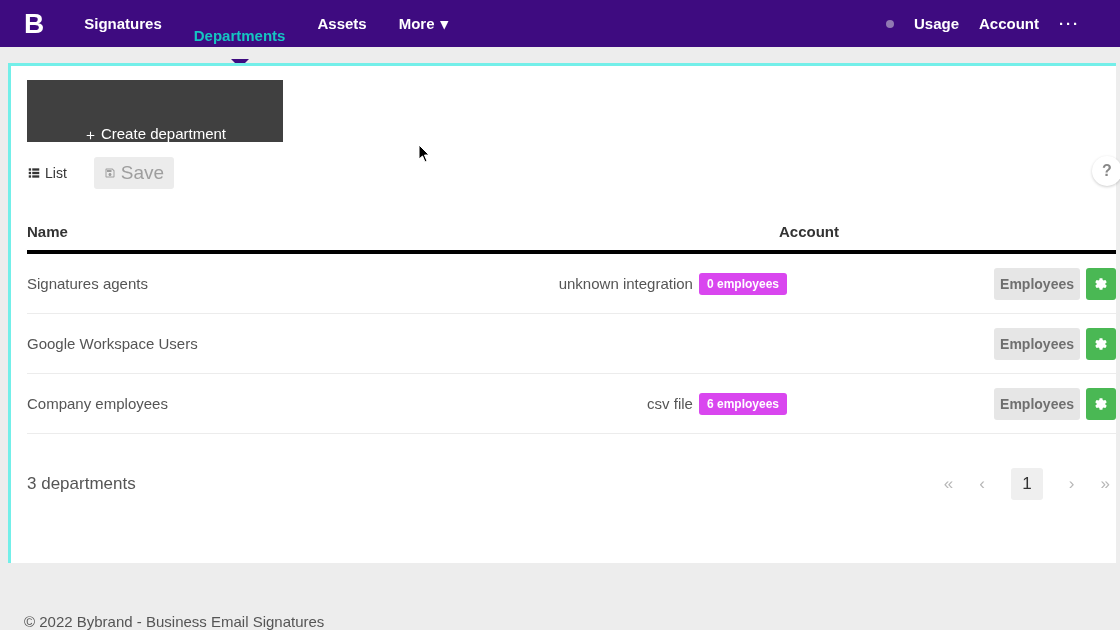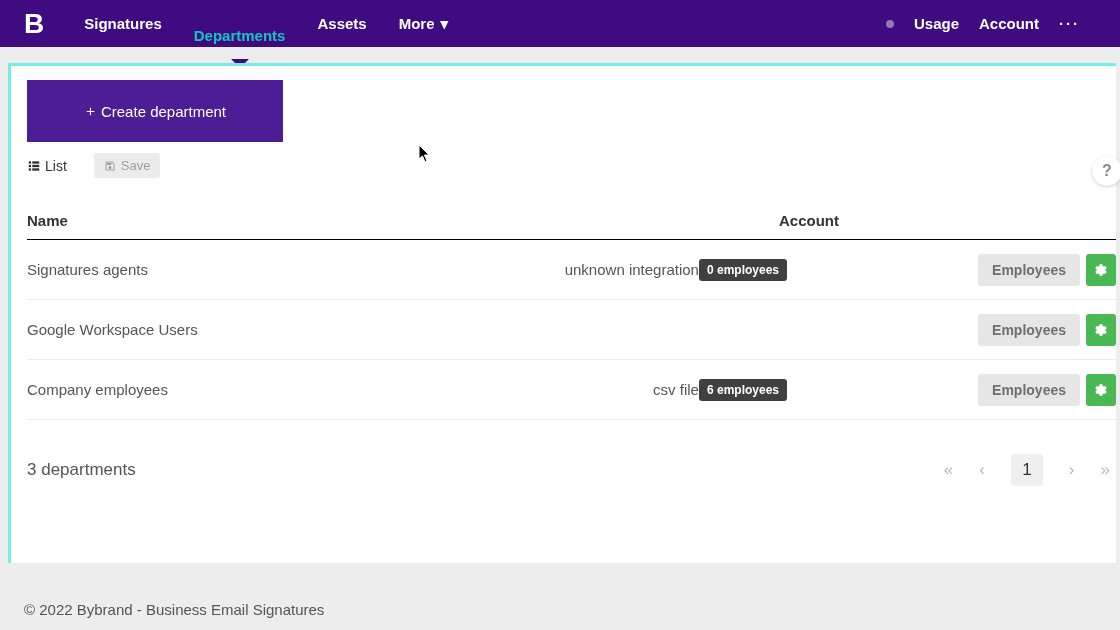--- a/index.html
+++ b/index.html
@@ -103,29 +103,29 @@
       background: #ffffff;
       border: 3px solid #73efe9;
       border-right: none;
       border-bottom: none;
       padding: 14px 0 0 16px;
       position: relative;
       height: 500px;
     }
 
     .create-btn {
-      background: #4c1d95;
+      background: #404040;
       color: #ffffff;
       border: none;
       height: 62px;
       width: 256px;
       font-size: 15px;
       font-weight: 400;
       display: inline-flex;
-      align-items: center;
+      align-items: flex-end;
       justify-content: center;
       gap: 4px;
       cursor: pointer;
     }
 
     .create-btn svg {
       width: 13px;
       height: 13px;
       fill: #fff;
     }
@@ -165,31 +165,31 @@
 
     .toolbar .save-btn {
       background: #ececec;
       color: #9e9e9e;
       border: none;
       padding: 5px 10px;
       border-radius: 3px;
       display: inline-flex;
       align-items: center;
       gap: 5px;
-      font-size: 13px;
+      font-size: 19px;
       cursor: not-allowed;
     }
 
     .table-wrap {
       margin-top: 34px;
     }
 
     .thead {
       display: flex;
-      border-bottom: 1px solid #000000;
+      border-bottom: 4px solid #000000;
       padding-bottom: 10px;
       font-weight: 600;
       color: #333;
       font-size: 15px;
     }
 
     .col-name  { flex: 0 0 560px; padding-left: 0; }
     .col-source{ flex: 0 0 200px; text-align: right; padding-right: 28px;}
     .col-actions{ flex: 1; }
 
@@ -199,32 +199,33 @@
       border-bottom: 1px solid #ececec;
       height: 60px;
       color: #555;
       font-size: 15px;
     }
 
     .trow .col-source {
       display: flex;
       justify-content: flex-end;
       align-items: center;
+      gap: 6px;
       padding-right: 0;
       flex: 0 0 360px;
     }
     
     .thead .col-source {
       flex: 0 0 280px;
     }
 
     .trow .col-name { flex: 0 0 400px; }
 
     .badge {
-      background: #404040;
+      background: #d946ef;
       color: #ffffff;
       font-size: 12px;
       font-weight: 700;
       padding: 4px 8px;
       border-radius: 3px;
       white-space: nowrap;
     }
 
     .row-actions {
       flex: 1;
@@ -232,21 +233,21 @@
       justify-content: flex-end;
       gap: 6px;
       padding-right: 0;
     }
 
     .emp-btn {
       background: #e6e6e6;
       color: #6f6f6f;
       border: none;
       border-radius: 3px;
-      padding: 8px 14px;
+      padding: 8px 6px;
       font-size: 14px;
       font-weight: 600;
       cursor: pointer;
     }
 
     .gear-btn {
       background: #4ab854;
       color: #fff;
       border: none;
       border-radius: 3px;
@@ -290,21 +291,21 @@
       justify-content: center;
       border-radius: 3px;
     }
 
     .pagination span {
       cursor: pointer;
     }
 
     .footer {
       position: absolute;
-      bottom: 12px;
+      bottom: 0;
       left: 24px;
       color: #555;
       font-size: 15px;
       margin-top: 24px;
     }
 
     .cursor-arrow {
       position: absolute;
       left: 419px;
       top: 145px;

